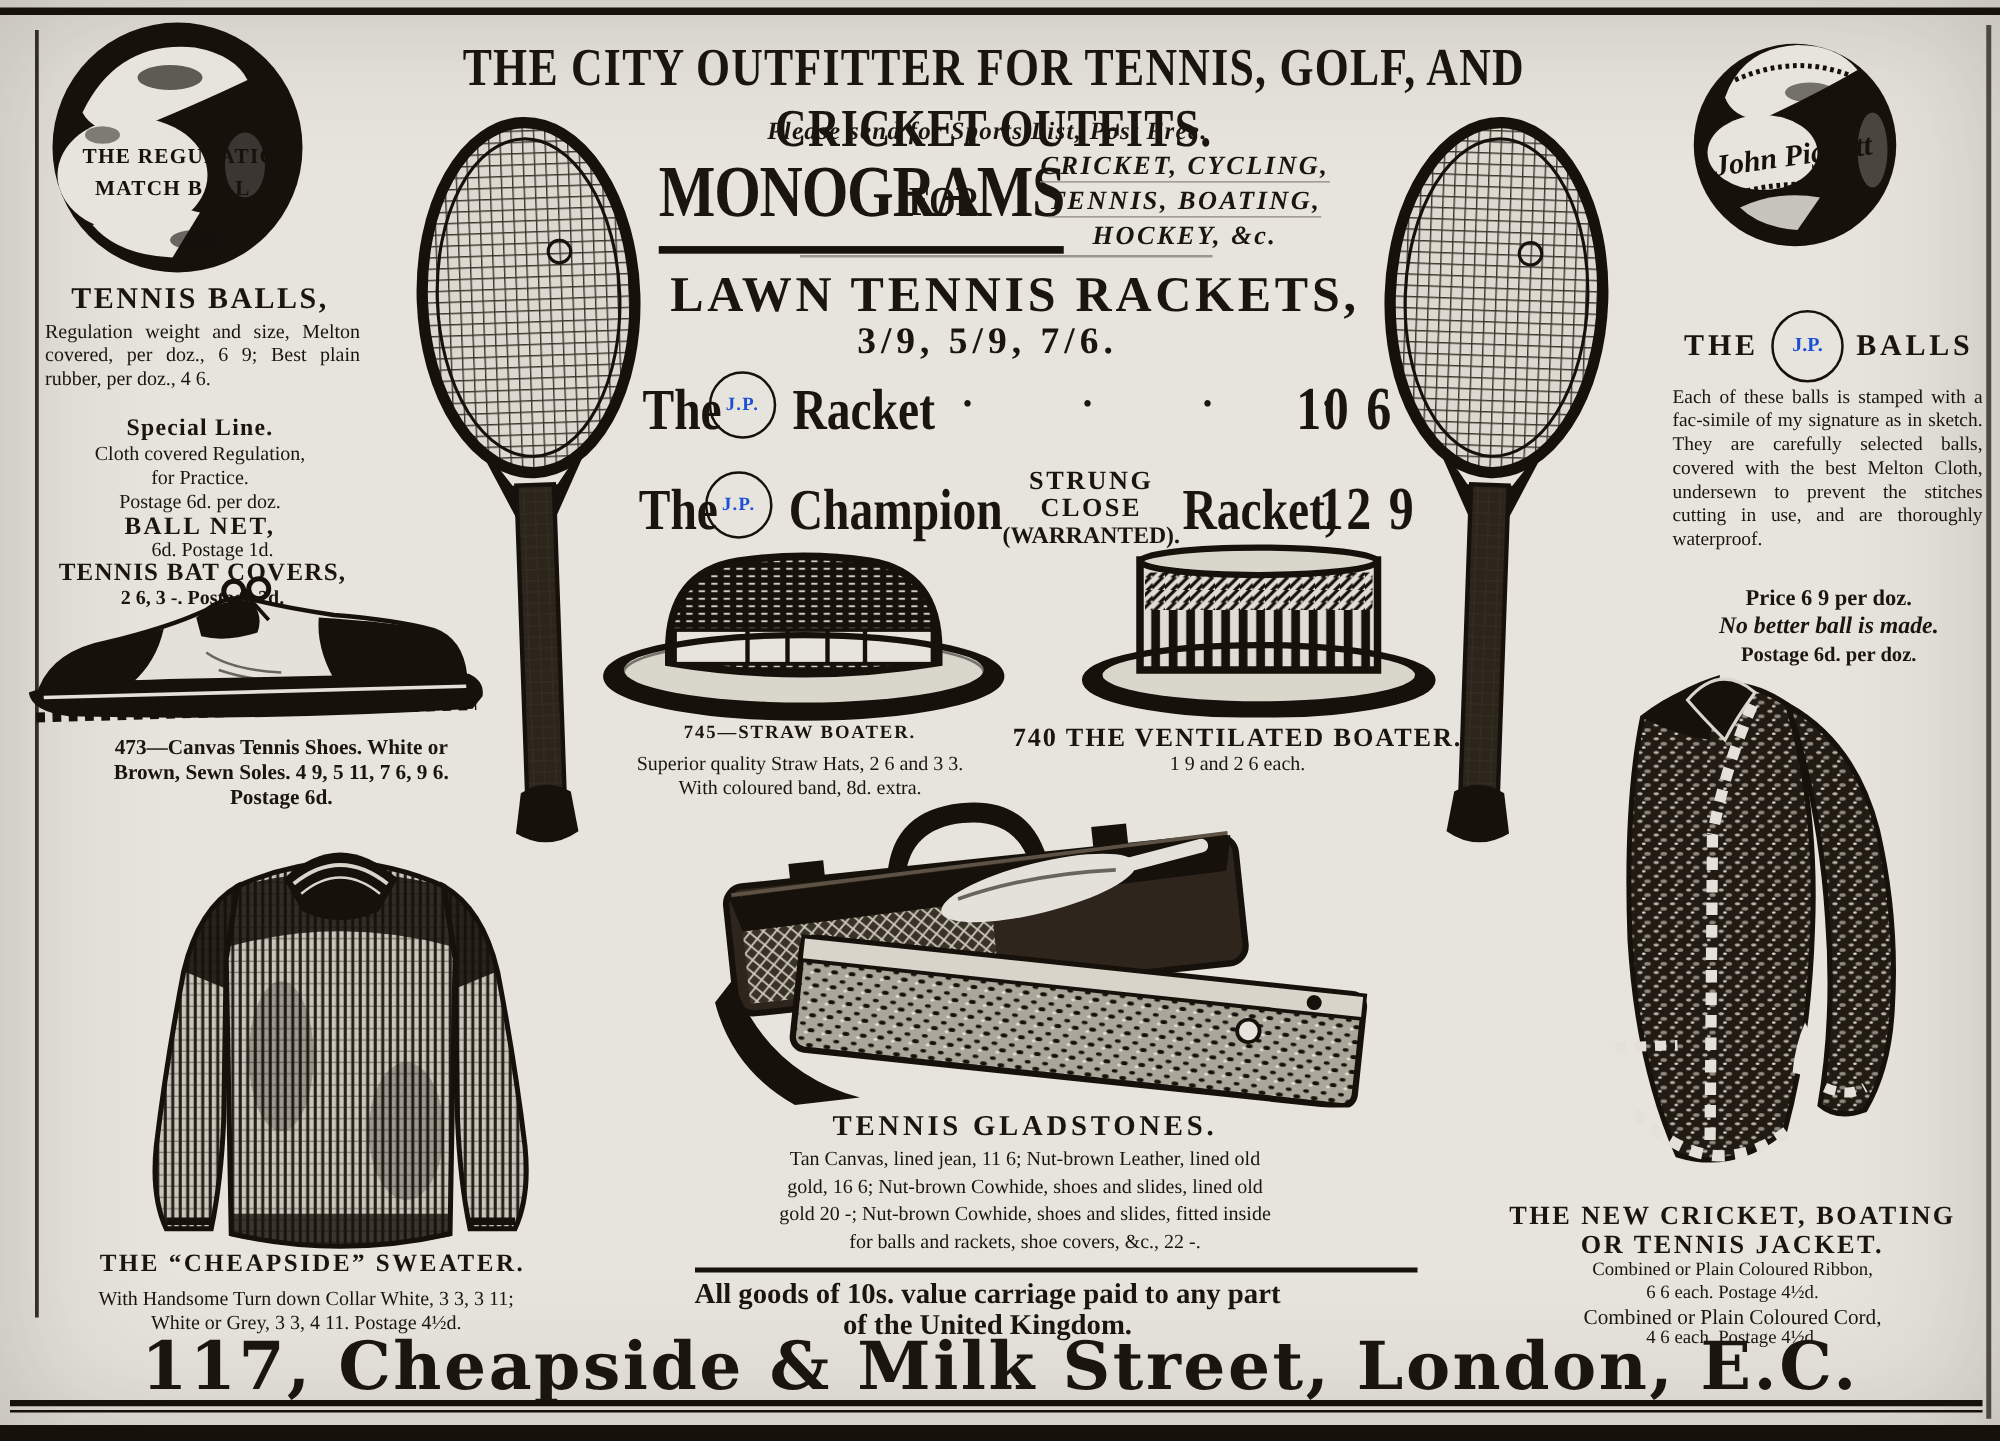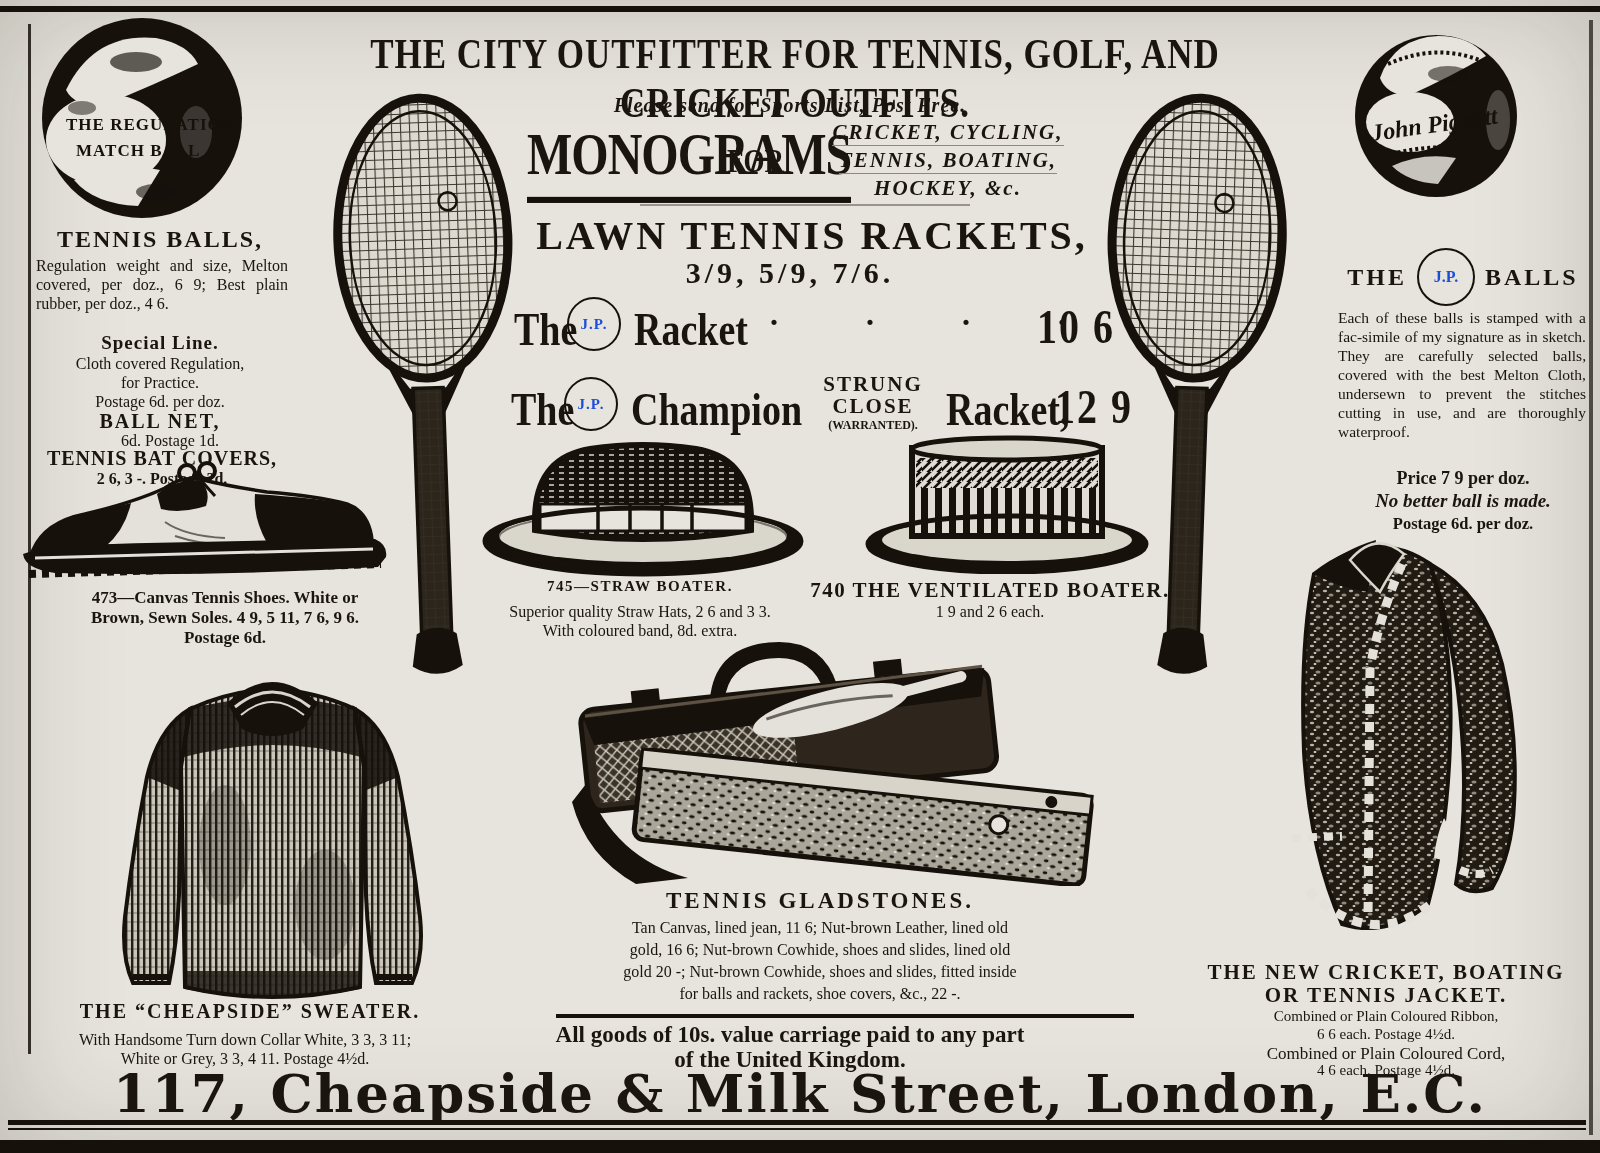--- a/index.html
+++ b/index.html
@@ -54,21 +54,21 @@
   <div class="abs jp-circle" style="left:567px;top:297px;width:50px;height:50px;font-size:15px;letter-spacing:1px;">J.P.</div>
   <div class="abs bold cond" style="left:634px;top:302px;font-size:38px;">Racket</div>
   <div class="abs bold" style="left:770px;top:296px;font-size:32px;letter-spacing:40px;white-space:nowrap;">. . . . .</div>
   <div class="abs bold cond" style="left:1037px;top:298px;font-size:40px;letter-spacing:2px;">10 6</div>
 
   <div class="abs bold cond" style="left:511px;top:382px;font-size:38px;">The</div>
   <div class="abs jp-circle" style="left:564px;top:377px;width:50px;height:50px;font-size:15px;letter-spacing:1px;">J.P.</div>
   <div class="abs bold cond" style="left:631px;top:382px;font-size:38px;">Champion</div>
   <div class="abs bold ctr" style="left:818px;top:372px;width:110px;font-size:21px;letter-spacing:2px;">STRUNG</div>
   <div class="abs bold ctr" style="left:818px;top:394px;width:110px;font-size:21px;letter-spacing:2px;">CLOSE</div>
-  <div class="abs bold ctr" style="left:793px;top:418px;width:160px;font-size:12px;">(WARRANTED).</div>
+  <div class="abs bold ctr" style="left:793px;top:418px;width:160px;font-size:19px;">(WARRANTED).</div>
   <div class="abs bold cond" style="left:946px;top:382px;font-size:38px;">Racket,</div>
   <div class="abs bold cond" style="left:1055px;top:378px;font-size:40px;letter-spacing:2px;">12 9</div>
 
   <svg class="abs" style="left:328px;top:86px;" width="200" height="600" viewBox="0 0 200 600">
     <defs>
       <pattern id="strgrid" width="9" height="9" patternUnits="userSpaceOnUse">
         <path d="M0 .5H9M.5 0V9" stroke="#3c362c" stroke-width="1.2" fill="none"></path>
       </pattern>
     </defs>
     <g transform="rotate(-2 100 300)">
@@ -196,21 +196,21 @@
     <ellipse cx="96" cy="58" rx="20" ry="8" fill="#16110b" opacity=".55"></ellipse>
     <text x="18" y="116" font-size="24" font-style="italic" font-weight="700" fill="#16110b" transform="rotate(-8 84 104)">John Piggott</text>
   </svg>
 
   <div class="abs" style="left:1335px;top:248px;width:256px;display:flex;align-items:center;justify-content:center;gap:10px;">
     <span class="bold" style="font-size:24px;letter-spacing:3px;">THE</span>
     <span class="jp-circle" style="width:54px;height:54px;font-size:16px;">J.P.</span>
     <span class="bold" style="font-size:24px;letter-spacing:3px;">BALLS</span>
   </div>
   <div class="abs jst" style="left:1338px;top:308px;width:248px;font-size:15.5px;line-height:1.23;">Each of these balls is stamped with a fac-simile of my signature as in sketch. They are carefully selected balls, covered with the best Melton Cloth, undersewn to prevent the stitches cutting in use, and are thoroughly waterproof.</div>
-  <div class="abs ctr bold" style="left:1335px;top:468px;width:256px;font-size:18px;">Price 7 9 per doz.</div>
+  <div class="abs ctr bold" style="left:1335px;top:468px;width:256px;font-size:18px;">Price 6 9 per doz.</div>
   <div class="abs ctr ital bold" style="left:1335px;top:490px;width:256px;font-size:19px;">No better ball is made.</div>
   <div class="abs ctr bold" style="left:1335px;top:514px;width:256px;font-size:16.5px;">Postage 6d. per doz.</div>
 
   <svg class="abs" style="left:75px;top:645px;" width="395" height="358" viewBox="0 0 395 358">
     <defs>
       <pattern id="ribs" width="6" height="9" patternUnits="userSpaceOnUse">
         <rect width="6" height="9" fill="#c9c5ba"></rect>
         <rect x="2" width="2.4" height="9" fill="#241e16"></rect>
         <rect y="6.5" width="6" height="1" fill="#241e16" opacity=".45"></rect>
       </pattern>

